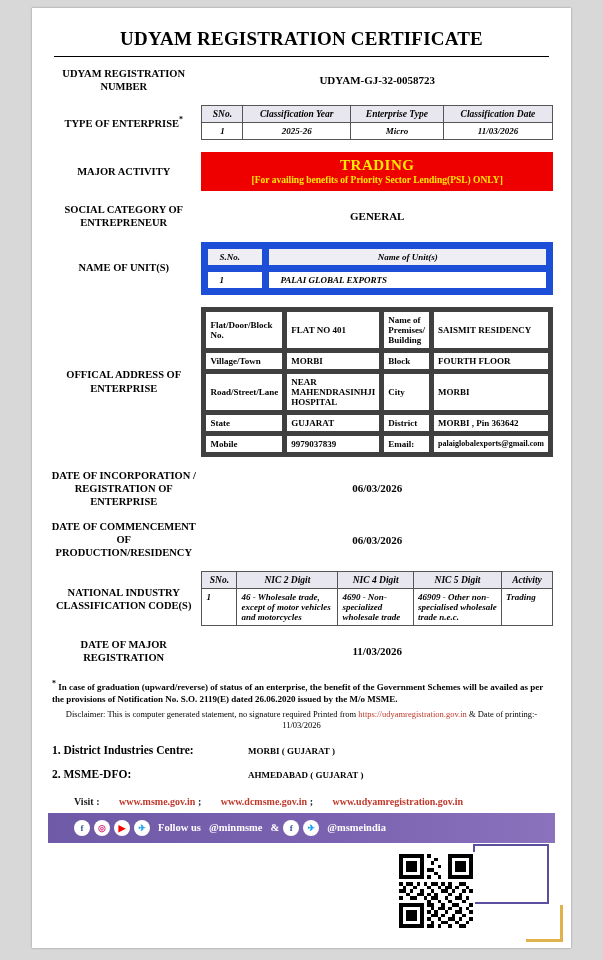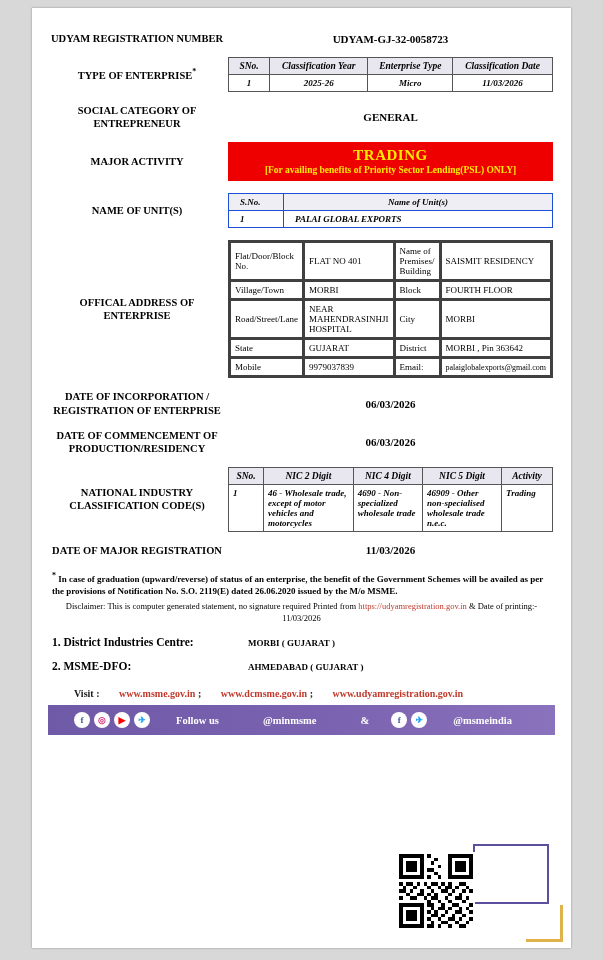--- a/index.html
+++ b/index.html
@@ -34,26 +34,26 @@
 
   
   .banner{
     background:#ee0000;color:#ffffff;text-align:center;padding:5px 4px 6px 4px;
   }
   .banner .t1{color:#ffea00;font-weight:bold;font-size:15px;letter-spacing:.5px;}
   .banner .t2{color:#ffea00;font-weight:bold;font-size:9.5px;margin-top:1px;}
 
   
   table.addr{width:100%;border-collapse:collapse;}
-  table.addr td{border:3px solid #404040;font-size:9px;padding:3px 4px;font-weight:normal;margin-top:14px;}
+  table.addr td{border:5px solid #404040;font-size:9px;padding:3px 4px;font-weight:bold;margin-top:14px;}
   table.addr td.k{width:76px;}
   table.addr td.k2{width:58px;}
 
   
-  table.unit td,table.unit th{border:1px solid #1d4ed8;font-size:9px;padding:3px 11px;}
+  table.unit td,table.unit th{border:7px solid #1d4ed8;font-size:9px;padding:3px 11px;}
   table.unit th{background:#efeef4;}
 
   .note{
     font-size:9px;line-height:1.35;margin:8px 4px 0 4px;font-weight:bold;
   }
   .note .star{font-weight:bold;}
   .disc{
     font-size:8.5px;line-height:1.35;margin:4px 10px 0 10px;text-align:center;
   }
   .disc a{color:#c0392b;text-decoration:none;}
@@ -69,21 +69,21 @@
     position:relative;
   }
   .circ{
     width:16px;height:16px;border-radius:50%;background:#fff;display:inline-flex;
     align-items:center;justify-content:center;margin-right:4px;font-size:9px;
   }
   .circ.fb{color:#3b5998;}
   .circ.ig{color:#d62976;}
   .circ.yt{color:#ff0000;}
   .circ.tw{color:#1da1f2;}
-  .foot-txt{margin:0 22px;}
+  .foot-txt{margin:0 4px;}
   
   .qr-wrap{
     position:absolute;right:96px;bottom:18px;width:74px;height:74px;background:#fff;
     padding:2px;
   }
   .qr{width:100%;height:100%;}
   .purple-box{
     position:absolute;right:22px;bottom:44px;width:72px;height:56px;border:2px solid #5b4f9e;
     background:transparent;
   }
@@ -92,20 +92,21 @@
     border-right:3px solid #e0b24c;border-bottom:3px solid #e0b24c;
   }
 </style>
 </head>
 <body>
 
 <div class="page">
   <div class="sheet">
     <div class="inner">
 
+      <div class="title">UDYAM REGISTRATION CERTIFICATE</div>
 
       <table class="main">
         <tbody>
           <tr>
             <td class="lbl">UDYAM REGISTRATION NUMBER</td>
             <td class="val ctr">UDYAM-GJ-32-0058723</td>
           </tr>
 
 
           <tr>
@@ -125,35 +126,35 @@
                 <tbody>
                   <tr>
                     <td class="cell-c bold">1</td>
                     <td class="cell-c bold">2025-26</td>
                     <td class="cell-c bold">Micro</td>
                     <td class="cell-c bold">11/03/2026</td>
                   </tr>
                 </tbody>
               </table>
             </td>
-          </tr>
-
-          <tr>
-            <td class="lbl">SOCIAL CATEGORY OF ENTREPRENEUR</td>
-            <td class="val ctr">GENERAL</td>
           </tr>
 
           <tr>
             <td class="lbl">MAJOR ACTIVITY</td>
             <td class="val">
               <div class="banner">
                 <div class="t1">TRADING</div>
                 <div class="t2">[For availing benefits of Priority Sector Lending(PSL) ONLY]</div>
               </div>
             </td>
+          </tr>
+
+          <tr>
+            <td class="lbl">SOCIAL CATEGORY OF ENTREPRENEUR</td>
+            <td class="val ctr">GENERAL</td>
           </tr>
 
           <tr>
             <td class="lbl">NAME OF UNIT(S)</td>
             <td class="val">
               <table class="grid unit">
                 <tbody>
                   <tr>
                     <th style="width:32px;text-align:left">S.No.</th>
                     <th>Name of Unit(s)</th>

